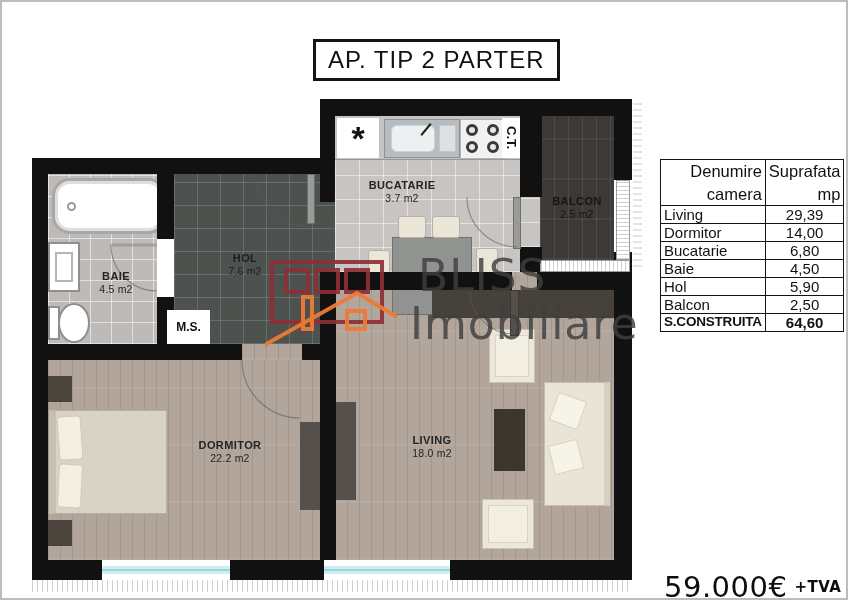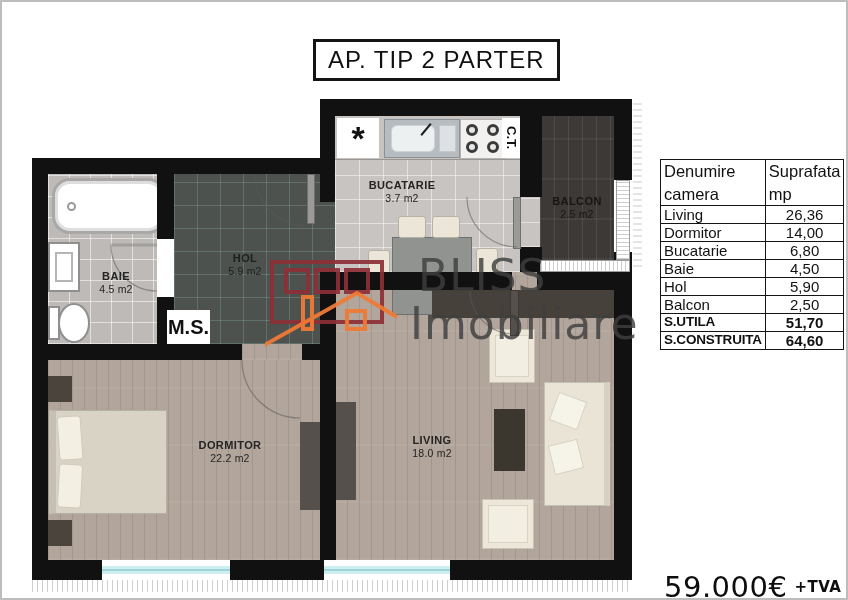--- a/index.html
+++ b/index.html
@@ -54,21 +54,21 @@
   .fridge{font-size:34px;font-weight:700;}
   .ksink{background:#b7bcc0;border:1px solid #8c9195;}
   .basin{left:6px;top:5px;width:44px;height:27px;background:#edf0f1;border:1px solid #ced2d5;border-radius:6px;}
   .drainer{left:54px;top:5px;width:17px;height:27px;background:#dde1e3;border:1px solid #c3c7ca;}
   .faucet{left:40px;top:2px;width:2px;height:15px;background:#222;transform:rotate(40deg);}
   .stove{background:#f2f1ef;border:1px solid #b4b4b4;}
   .burner{width:12px;height:12px;border:3px solid #3a3a3a;border-radius:50%;background:#e8e8e8;}
   .ct{background:#fff;display:flex;align-items:center;justify-content:center;
       writing-mode:vertical-rl;font-size:13px;font-weight:700;color:#111;}
   .ms{background:#fff;display:flex;align-items:center;justify-content:center;
-      font-size:20px;font-weight:600;color:#111;}
+      font-size:12px;font-weight:600;color:#111;}
   .dtable{background:#90938f;border:1px solid #6e716d;}
   .chair{background:#ebe6d7;border:1px solid #b7b2a3;border-radius:3px;}
   .dark-furn{background:#46413a;}
   .sofa{background:#e9e4d6;border:1px solid #c5c0b0;border-right:6px solid #d6d1c1;}
   .armchair{background:#ece7d9;border:1px solid #c9c4b4;}
   .armchair .seat{position:absolute;left:5px;top:5px;right:5px;bottom:5px;background:#f2eee1;border:1px solid #d8d3c3;}
   .pillow{background:#f6f3e8;border:1px solid #d5d1c0;}
   .bed{background:#d9d3c5;border:1px solid #b6b0a2;border-left:7px solid #c6c0b2;}
   .bpillow{background:#f3efe3;border:1px solid #cfcaba;border-radius:4px;}
   
@@ -77,21 +77,21 @@
   .rlabel .area{font-size:10.5px;font-weight:400;letter-spacing:.2px;}
   
   .wm-text{color:#3f3f3f;opacity:.82;font-family:"DejaVu Sans",sans-serif;
     font-weight:400;font-size:44px;letter-spacing:1px;white-space:nowrap;line-height:1;}
   
   .camere-box{left:691px;top:119px;padding:2px 8px;border:2px solid #141414;
     font-size:20px;letter-spacing:.5px;color:#111;background:#fff;white-space:nowrap;}
   table.areas{left:658px;top:157px;position:absolute;border-collapse:collapse;table-layout:fixed;
     font-size:15px;color:#111;background:#fff;}
   table.areas td{border:1.5px solid #141414;padding:0 3px;height:17px;line-height:1.05;overflow:hidden;}
-  table.areas .hdr td{height:45px;text-align:left;font-size:16.5px;line-height:1.35;vertical-align:middle;}
+  table.areas .hdr td{height:45px;text-align:right;font-size:16.5px;line-height:1.35;vertical-align:middle;}
   table.areas td.val{text-align:center;}
   table.areas tr.bold td{font-weight:700;}
   table.areas tr.bold td.name{font-size:13.5px;letter-spacing:-.2px;}
   .price{left:662px;top:568px;display:flex;align-items:center;gap:7px;color:#0d0d0d;
     font-family:"DejaVu Sans",sans-serif;}
   .price .amount{font-size:29px;font-weight:400;letter-spacing:.5px;}
   .price .tva{font-size:15px;font-weight:700;letter-spacing:.5px;}
   svg{display:block;}
 </style>
 </head>
@@ -214,21 +214,21 @@
     <div class="abs rlabel" style="left:575px;top:206px;color:#161616;">
       <div>BALCON</div>
       <div class="area">2.5 m2</div>
     </div>
     <div class="abs rlabel" style="left:114px;top:281px;">
       <div>BAIE</div>
       <div class="area">4.5 m2</div>
     </div>
     <div class="abs rlabel" style="left:243px;top:263px;color:#1d1f1d;">
       <div>HOL</div>
-      <div class="area">5.9 m2</div>
+      <div class="area">7.6 m2</div>
     </div>
     <div class="abs rlabel" style="left:228px;top:450px;">
       <div>DORMITOR</div>
       <div class="area">22.2 m2</div>
     </div>
     <div class="abs rlabel" style="left:430px;top:445px;">
       <div>LIVING</div>
       <div class="area">18.0 m2</div>
     </div>
 
@@ -263,45 +263,41 @@
           <div>Denumire</div>
           <div>camera</div>
         </td>
         <td>
           <div>Suprafata</div>
           <div>mp</div>
         </td>
       </tr>
       <tr>
           <td class="name">Living</td>
-          <td class="val">26,36</td>
+          <td class="val">29,39</td>
         </tr>
       <tr>
           <td class="name">Dormitor</td>
           <td class="val">14,00</td>
         </tr>
       <tr>
           <td class="name">Bucatarie</td>
           <td class="val">6,80</td>
         </tr>
       <tr>
           <td class="name">Baie</td>
           <td class="val">4,50</td>
         </tr>
       <tr>
           <td class="name">Hol</td>
           <td class="val">5,90</td>
         </tr>
       <tr>
           <td class="name">Balcon</td>
           <td class="val">2,50</td>
-        </tr>
-      <tr class="bold">
-          <td class="name">S.UTILA</td>
-          <td class="val">51,70</td>
         </tr>
       <tr class="bold">
           <td class="name">S.CONSTRUITA</td>
           <td class="val">64,60</td>
         </tr>
     </tbody>
   </table>
 
   <div class="abs price">
     <span class="amount">59.000€</span>

